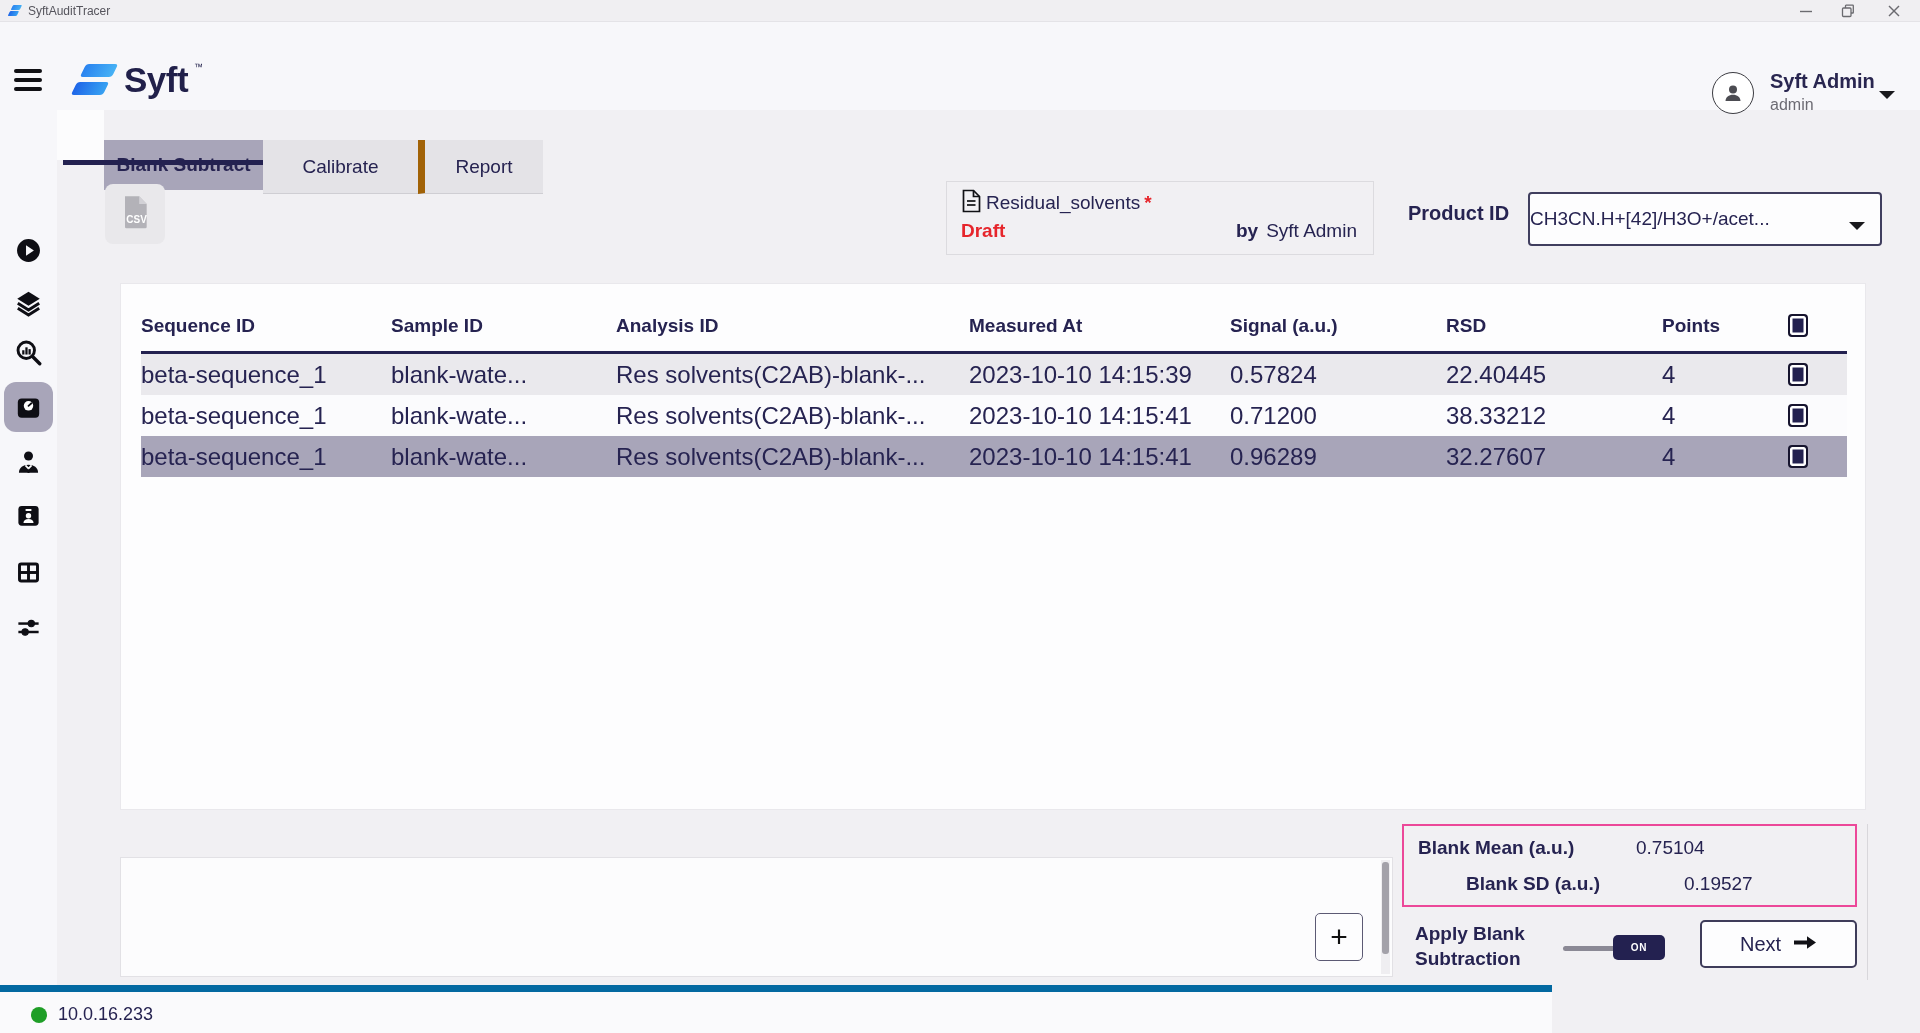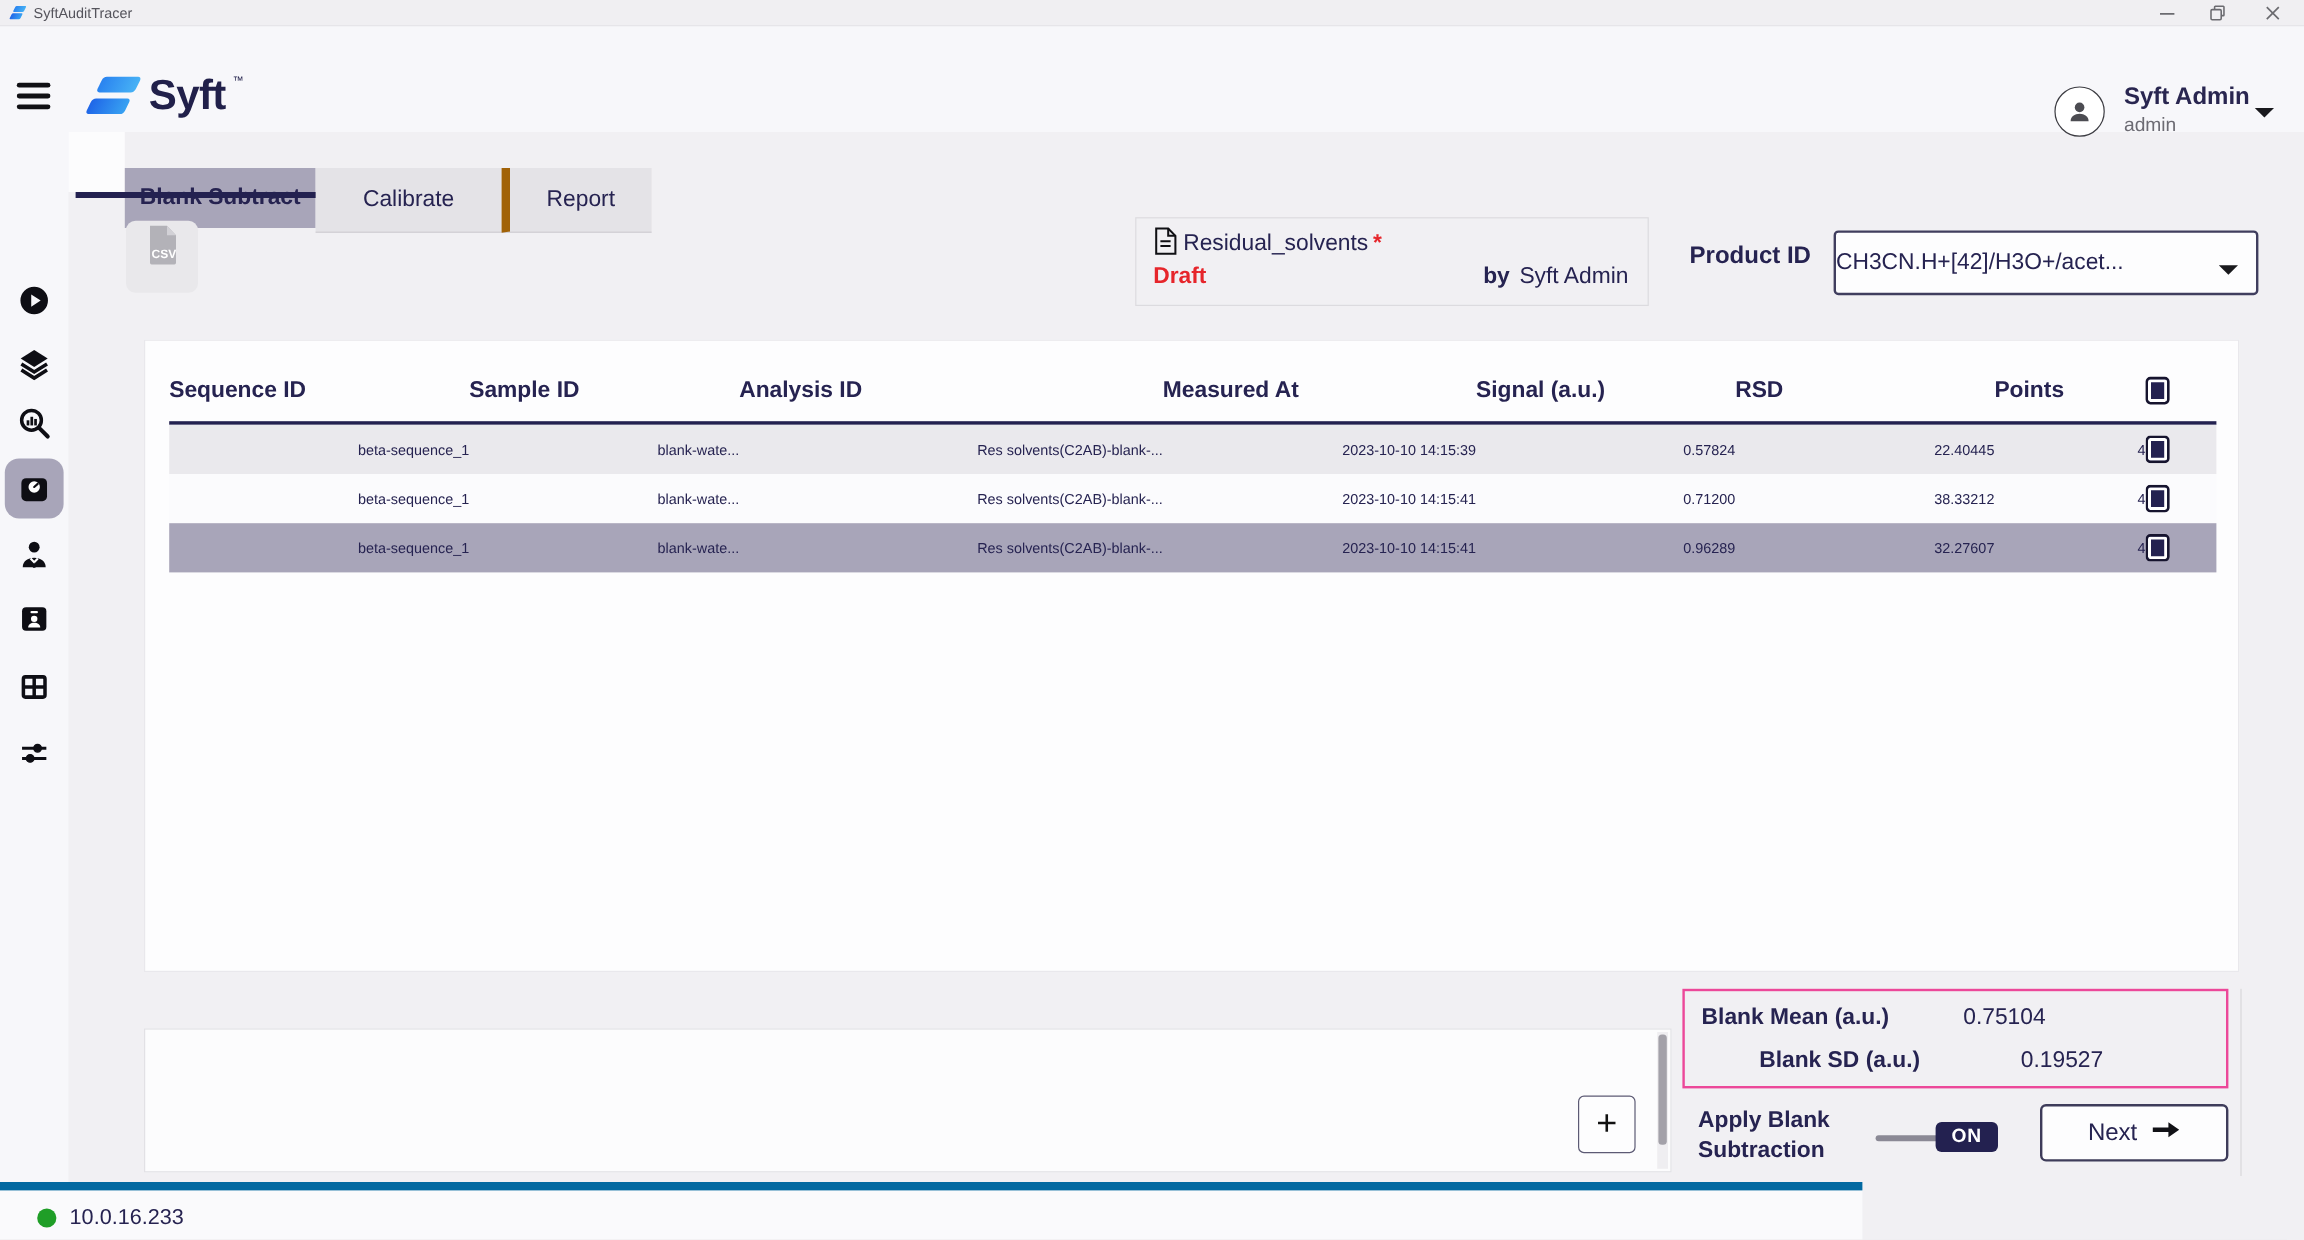--- a/index.html
+++ b/index.html
@@ -43,41 +43,41 @@
   .tabstrip { position:absolute; left:57px; top:110px; width:1863px; height:55px; }
   .tab-corner { position:absolute; left:0; top:0; width:47px; height:50px; background:#fcfcfd; }
   .tab { position:absolute; top:4px; height:54px; display:flex; align-items:center; justify-content:center; font-size:19px; color:#262351; background:#e4e3e7; border-bottom:1px solid #cfced3; cursor:pointer;margin-top:26px; }
   .tab.active { height:50px; background:#a8a5b9; border-bottom:none; font-weight:bold; }
   .tab.t1 { left:47px; width:159px; }
   .tab.t2 { left:206px; width:155px; }
   .tab.t3 { left:361px; width:125px; border-left:7px solid #a16207; }
   .tab-underline { position:absolute; left:6px; top:50px; width:200px; height:5px; background:#232150; }
 
   
-  .csv-btn { position:absolute; left:105px; top:184px; width:60px; height:60px; background:#e9e8eb; border-radius:8px; display:flex; justify-content:center; }
+  .csv-btn { position:absolute; left:105px; top:184px; width:60px; height:60px; background:#e9e8eb; border-radius:8px; display:flex; align-items:center; justify-content:center; }
   .doc-box { position:absolute; left:946px; top:181px; width:428px; height:74px; border:1px solid #dcdbdf; }
   .doc-line1 { position:absolute; left:14px; top:8px; height:26px; display:flex; align-items:center; gap:4px; }
   .doc-name { font-size:19px; color:#262351; }
   .doc-star { font-size:19px; font-weight:bold; color:#e6252b; }
   .doc-status { position:absolute; left:14px; top:38px; font-size:19px; font-weight:bold; color:#e6252b; }
   .doc-by { position:absolute; right:16px; top:38px; font-size:19px; color:#262351; }
   .doc-by .by { font-weight:bold; margin-right:8px; }
   .product-label { position:absolute; left:1408px; top:202px; font-size:20px; font-weight:bold; color:#262351; }
   .product-select { position:absolute; left:1528px; top:192px; width:354px; height:54px; background:#fdfdfe; border:2px solid #403e5e; border-radius:4px; display:flex; align-items:center; cursor:pointer; }
   .product-value { font-size:19px; color:#262351; white-space:nowrap; overflow:hidden; }
   .product-caret { position:absolute; right:14px; top:23px; }
 
   
   .table-card { position:absolute; left:120px; top:283px; width:1746px; height:527px; background:#fdfdfe; border:1px solid #e9e8ec; }
   .table { position:absolute; left:20px; top:16px; width:1706px; }
   .thead, .trow { display:grid; grid-template-columns:250px 225px 353px 261px 216px 216px 126px 59px; align-items:center; }
   .thead { height:54px; border-bottom:3px solid #232150; }
   .thead > div { font-size:19px; font-weight:bold; color:#262351; }
   .trow { height:41px; }
-  .trow > div { font-size:12px; color:#262351; white-space:nowrap; overflow:hidden;text-align:right; }
+  .trow > div { font-size:24px; color:#262351; white-space:nowrap; overflow:hidden; }
   .trow.odd { background:#eae9ed; }
   .trow.even { background:#fbfbfd; }
   .trow.selected { background:#a8a5b9; }
   .cb-cell { display:flex; justify-content:flex-start; }
   .checkbox { width:20px; height:23px; border:2px solid #16142e; border-radius:4px; background:#232150; box-shadow:inset 0 0 0 2.5px #ffffff; cursor:pointer; }
 
   
   .notes-panel { position:absolute; left:120px; top:857px; width:1273px; height:120px; background:#fcfcfd; border:1px solid #e2e1e5; }
   .notes-scrollbar { position:absolute; right:2px; top:2px; width:9px; height:114px; background:#efeef1; }
   .notes-thumb { position:absolute; left:1px; top:2px; width:7px; height:92px; background:#a3a1a9; border-radius:3px; }
@@ -86,21 +86,21 @@
 
   .stats-box { position:absolute; left:1402px; top:824px; width:455px; height:83px; border:2px solid #ec4899; }
   .stats-row { position:absolute; left:14px; width:420px; height:26px; }
   .stats-row.r1 { top:11px; } .stats-row.r2 { top:47px;margin-left:48px; }
   .stats-label { position:absolute; left:0; top:0; font-size:19px; font-weight:bold; color:#262351; }
   .stats-value { position:absolute; left:218px; top:0; font-size:19px; color:#262351; }
 
   .apply-label { position:absolute; left:1415px; top:921px; font-size:19px; font-weight:bold; color:#262351; line-height:25px; }
   .toggle { position:absolute; left:1563px; top:935px; width:102px; height:26px; cursor:pointer; }
   .toggle-track { position:absolute; left:0; top:11px; width:64px; height:5px; border-radius:3px; background:#8b8995; }
-  .toggle-pill { position:absolute; right:0; top:0; width:52px; height:25px; border-radius:5px; background:#232150; display:flex; align-items:center; justify-content:center; font-size:16px; font-weight:bold; letter-spacing:0.8px; color:#ffffff; }
+  .toggle-pill { position:absolute; right:0; top:0; width:52px; height:25px; border-radius:5px; background:#232150; display:flex; align-items:center; justify-content:center; font-size:10px; font-weight:bold; letter-spacing:0.8px; color:#ffffff; }
   .next-btn { position:absolute; left:1700px; top:920px; width:157px; height:48px; background:#fdfdfe; border:2px solid #3e3c5a; border-radius:5px; display:flex; align-items:center; justify-content:center; gap:12px; cursor:pointer; }
   .next-label { font-size:20px; color:#262351; }
 
   
   .statusbar { position:absolute; left:0; top:985px; width:1552px; height:48px; background:#fafafc; border-top:7px solid #0369a1; }
   .status-dot { position:absolute; left:31px; top:15px; width:16px; height:16px; border-radius:50%; background:#1f9e27; }
   .status-ip { position:absolute; left:58px; top:12px; font-size:18px; color:#262351; }
 </style>
 </head>
 <body>

